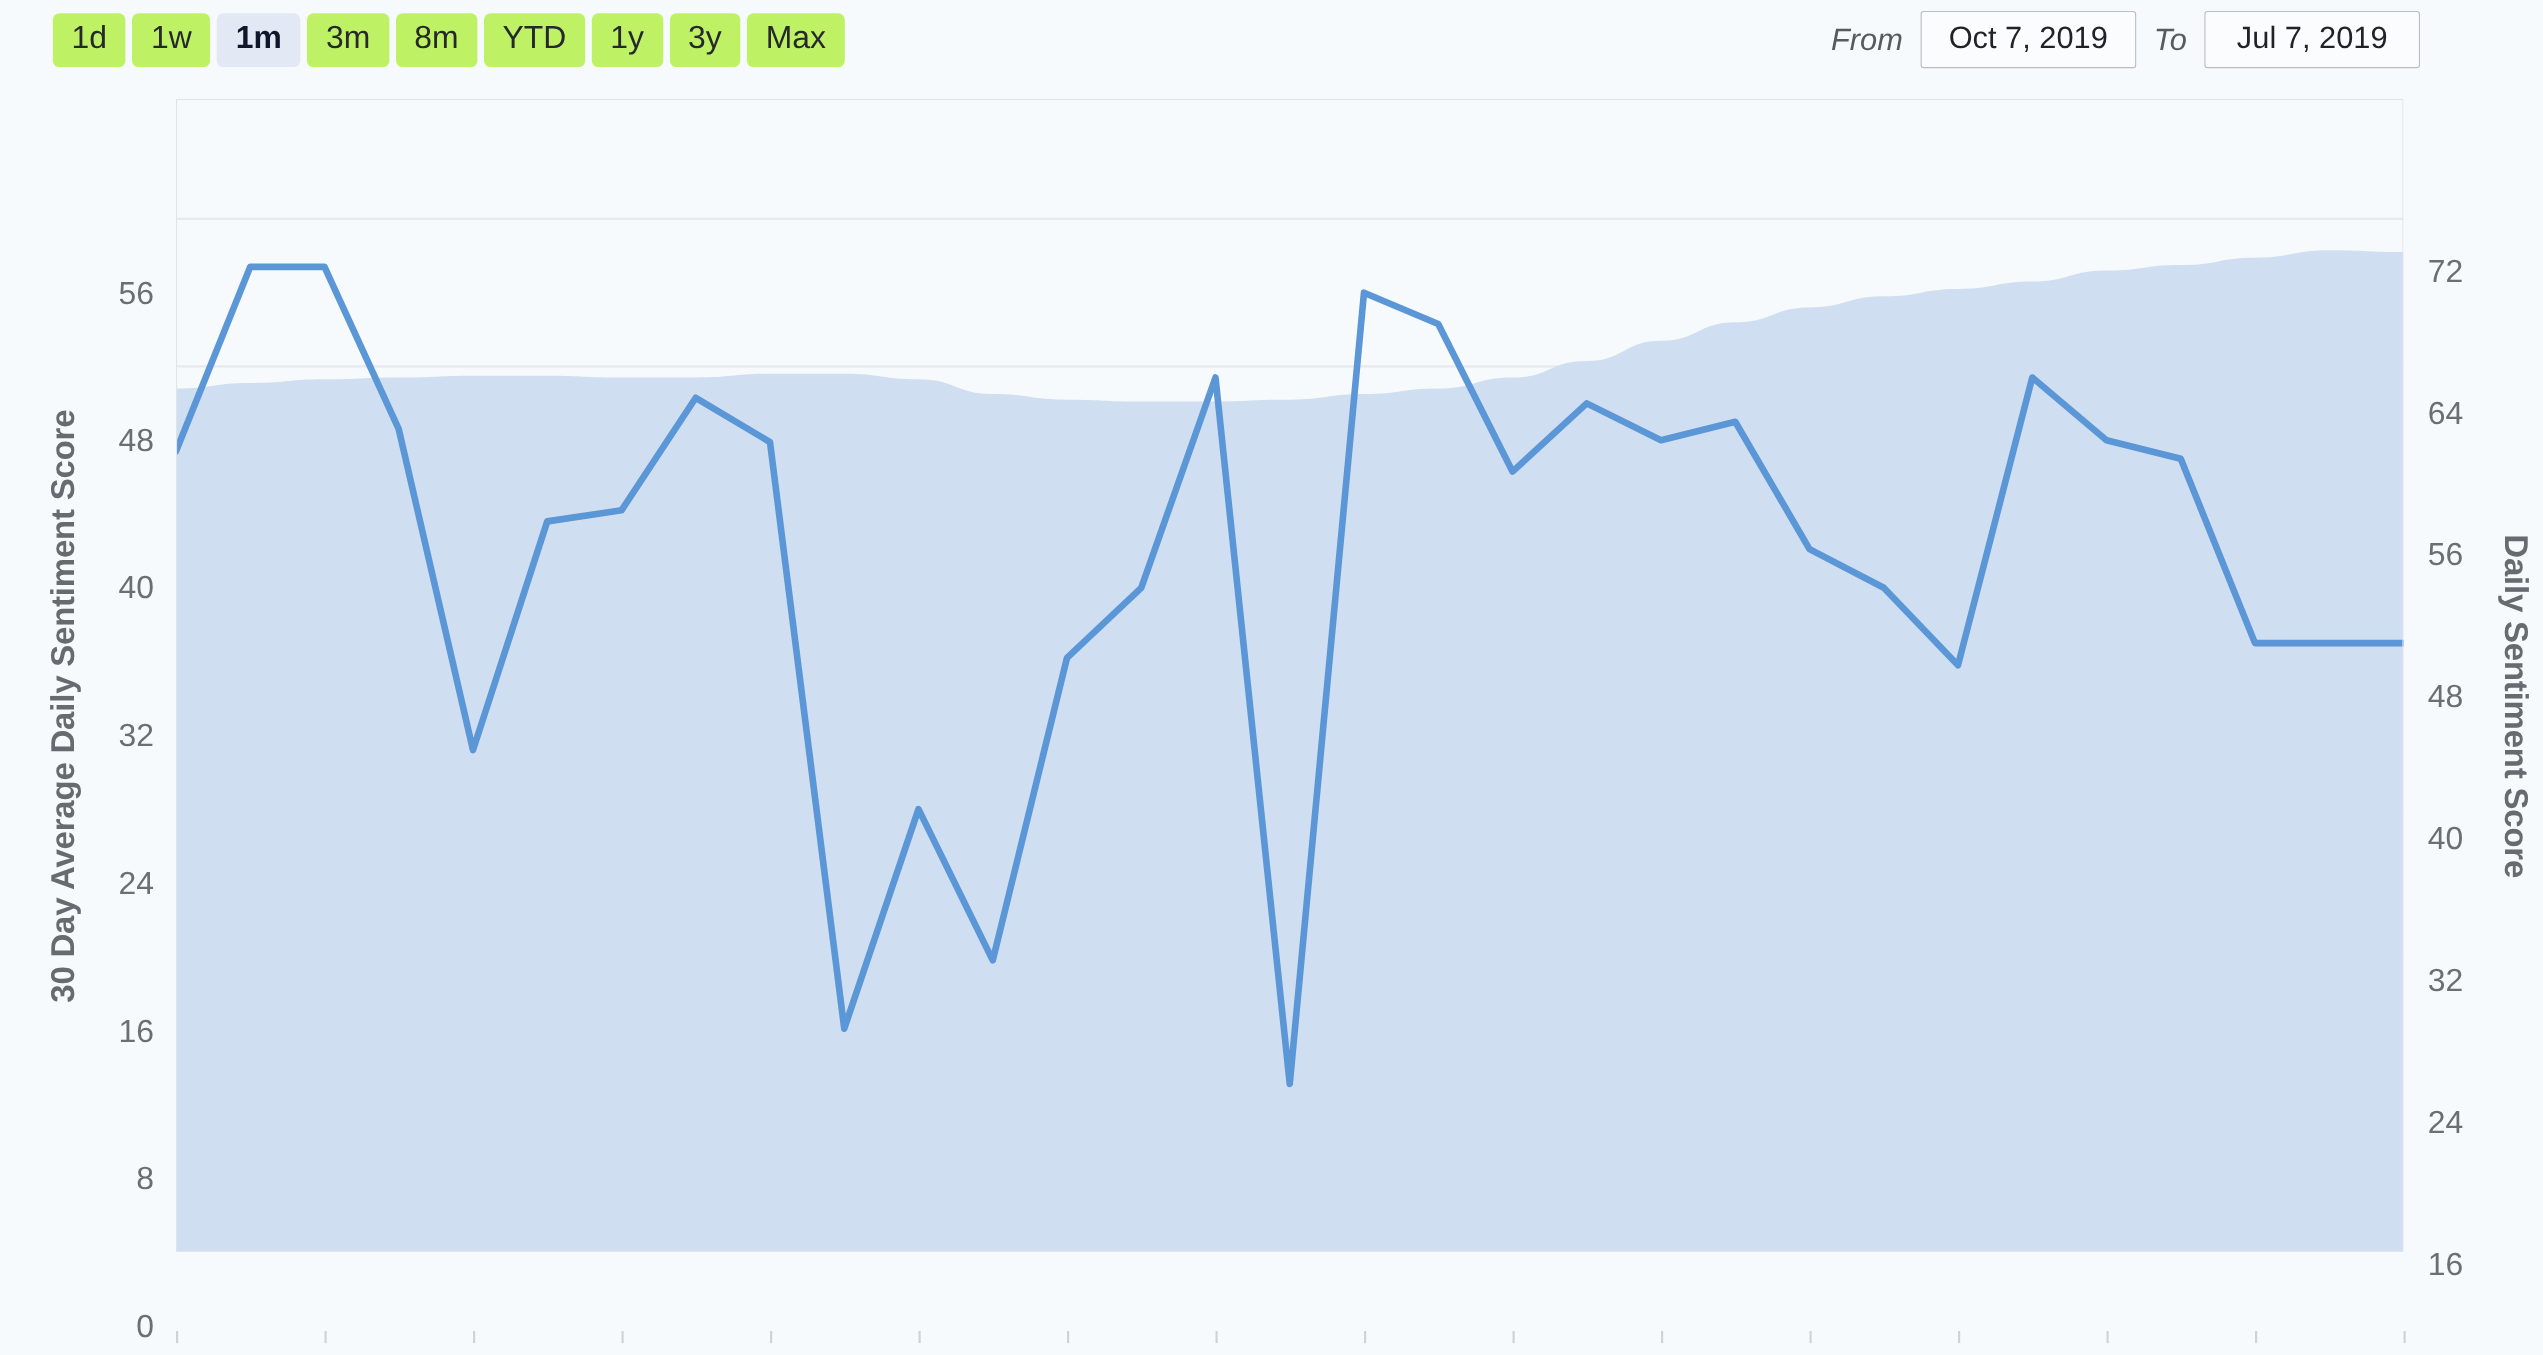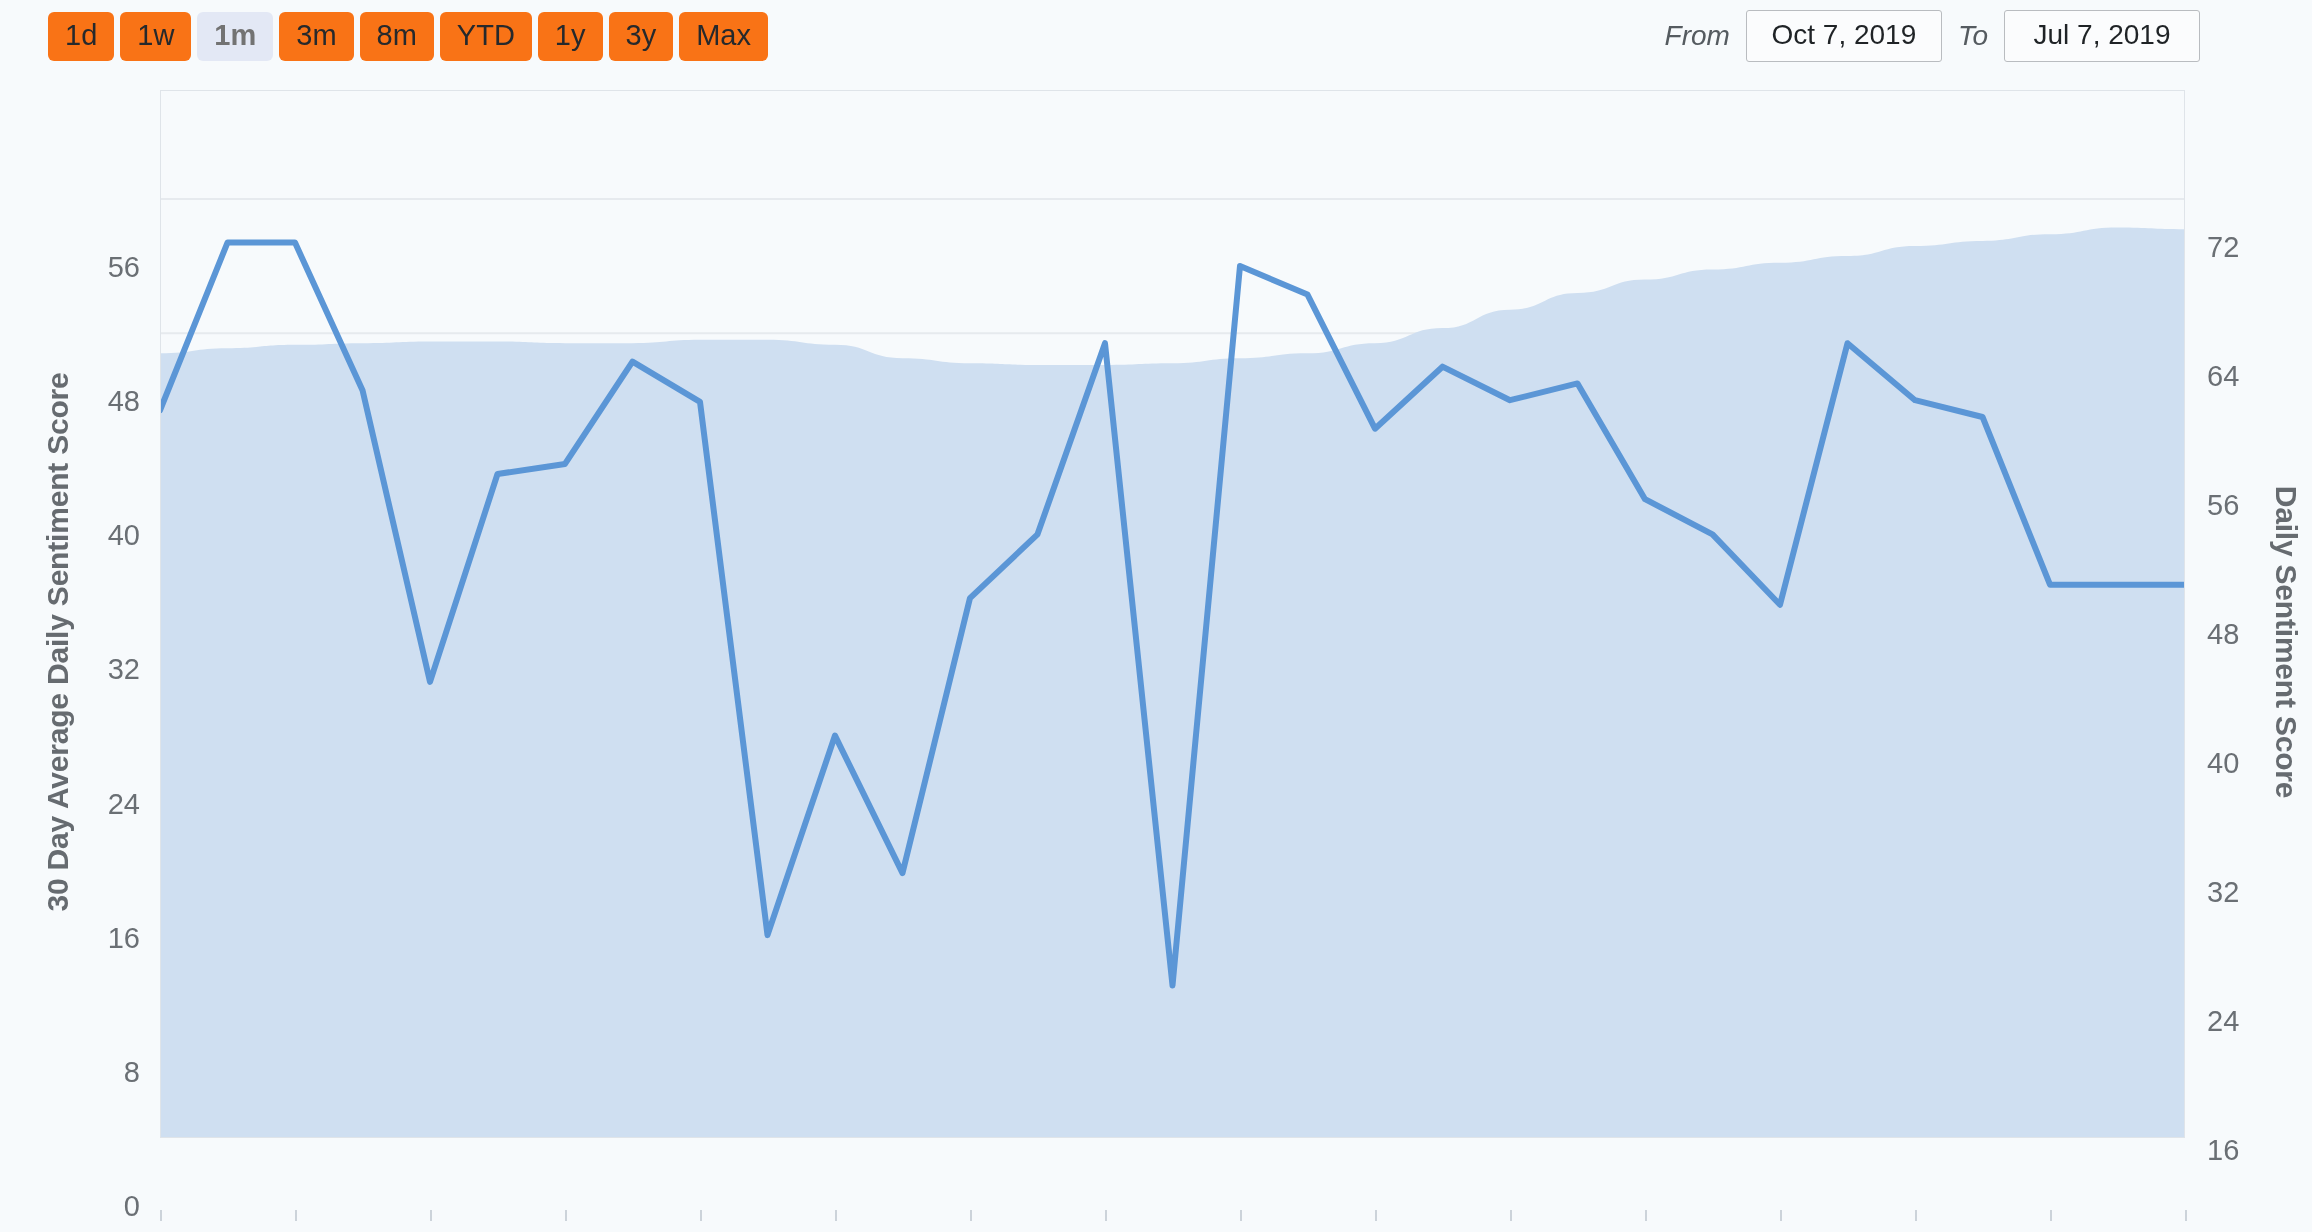--- a/index.html
+++ b/index.html
@@ -19,32 +19,32 @@
     width: 2312px; height: 72px;
     display: flex; align-items: center;
   }
   #range-buttons {
     display: flex; align-items: center;
     margin-left: 48px; gap: 6px;
   }
   .range-btn {
     font-size: 29px;
     color: #26292c;
-    background: #f97316;
+    background: #bef264;
     border: none;
     border-radius: 6px;
     padding: 9px 17px 11px 17px;
     font-family: "Liberation Sans", sans-serif;
     cursor: pointer;
     line-height: 1;
   }
   .range-btn.active {
     background: #e3e8f5;
     font-weight: bold;
-    color: #737373;
+    color: #0f172a;
   }
 
   #date-range {
     margin-left: auto;
     margin-right: 112px;
     display: flex; align-items: center;
     gap: 16px;
   }
   .dr-label {
     font-size: 28px;

